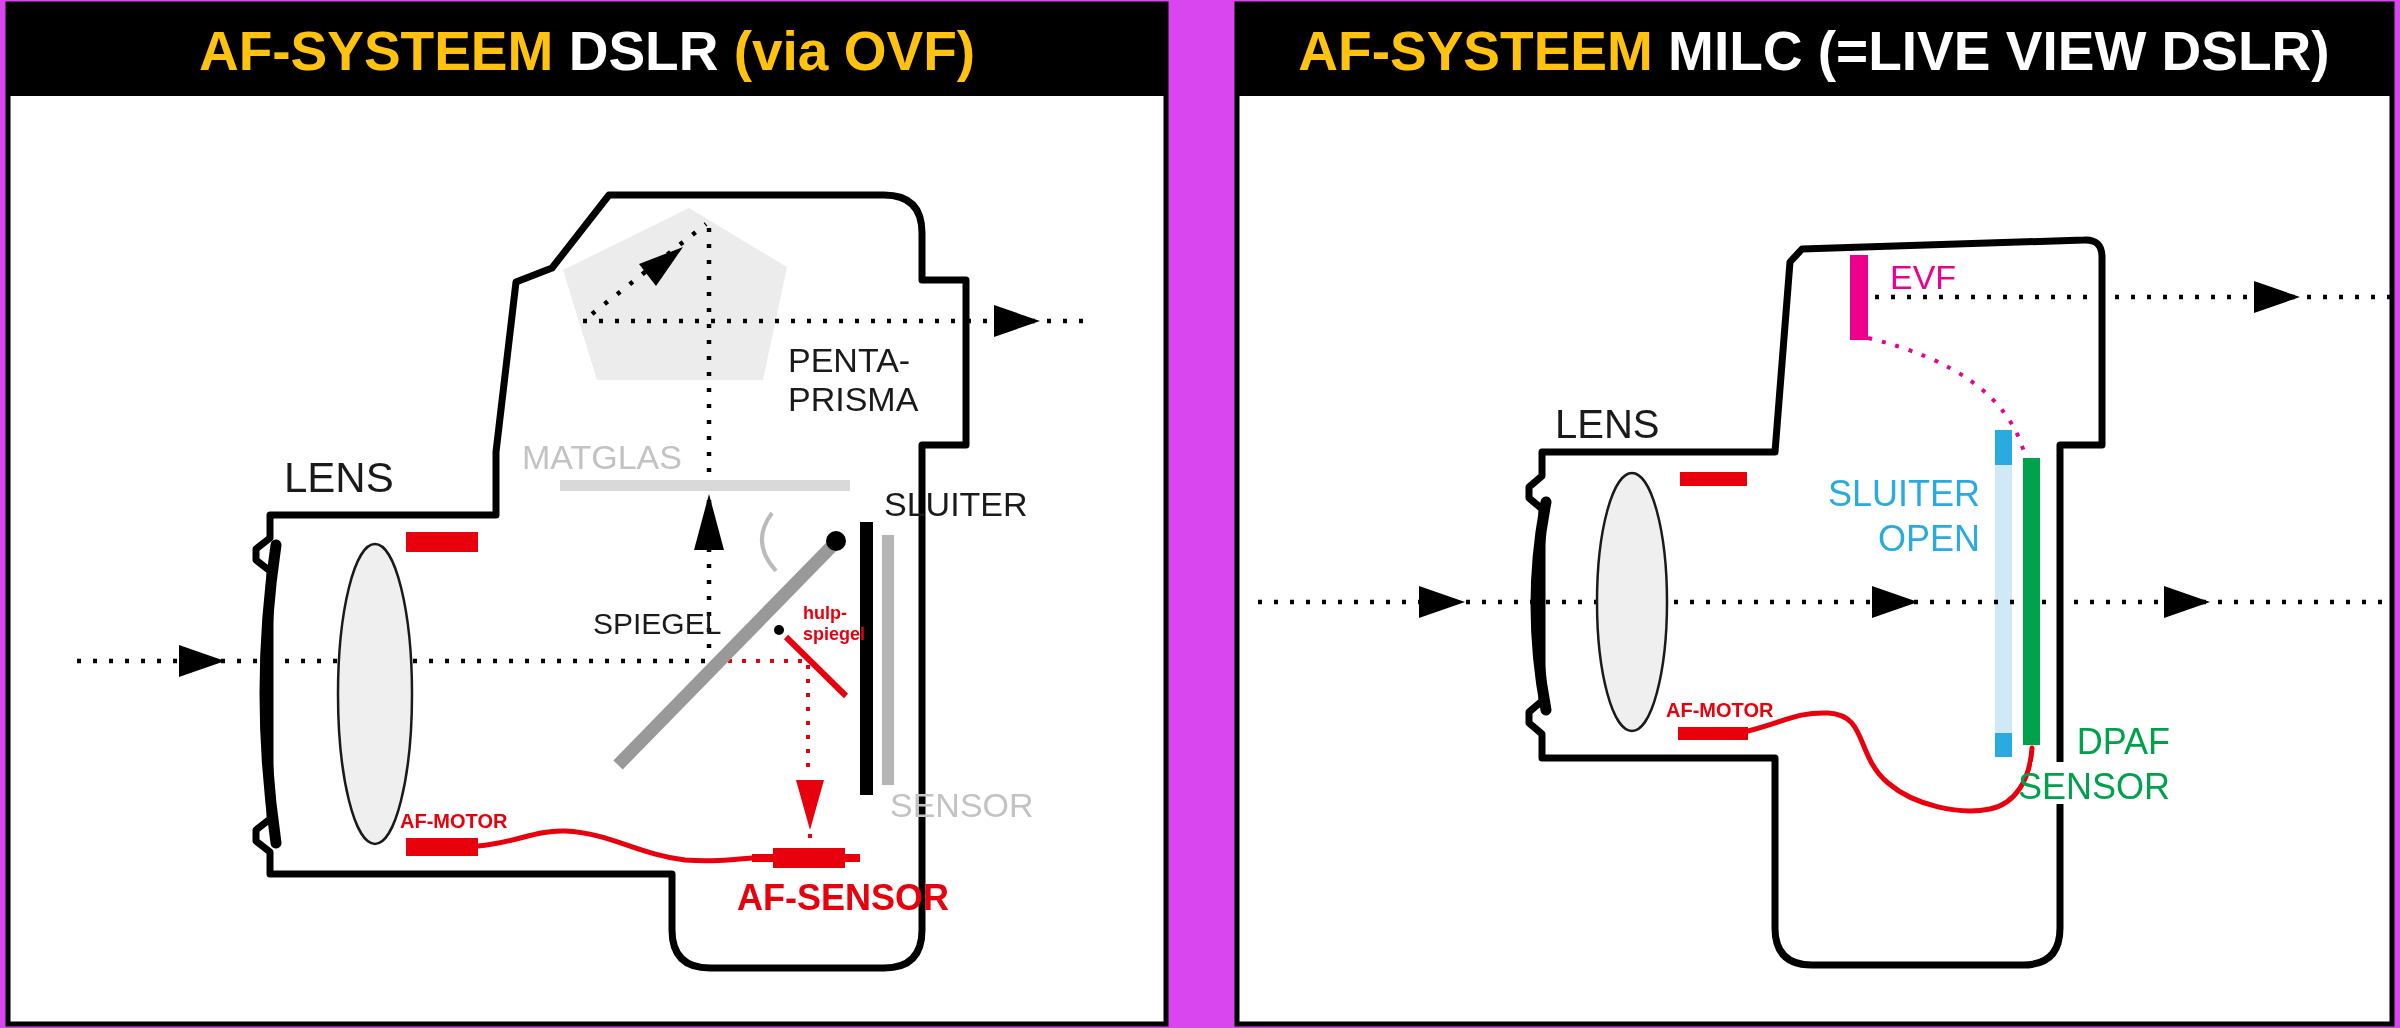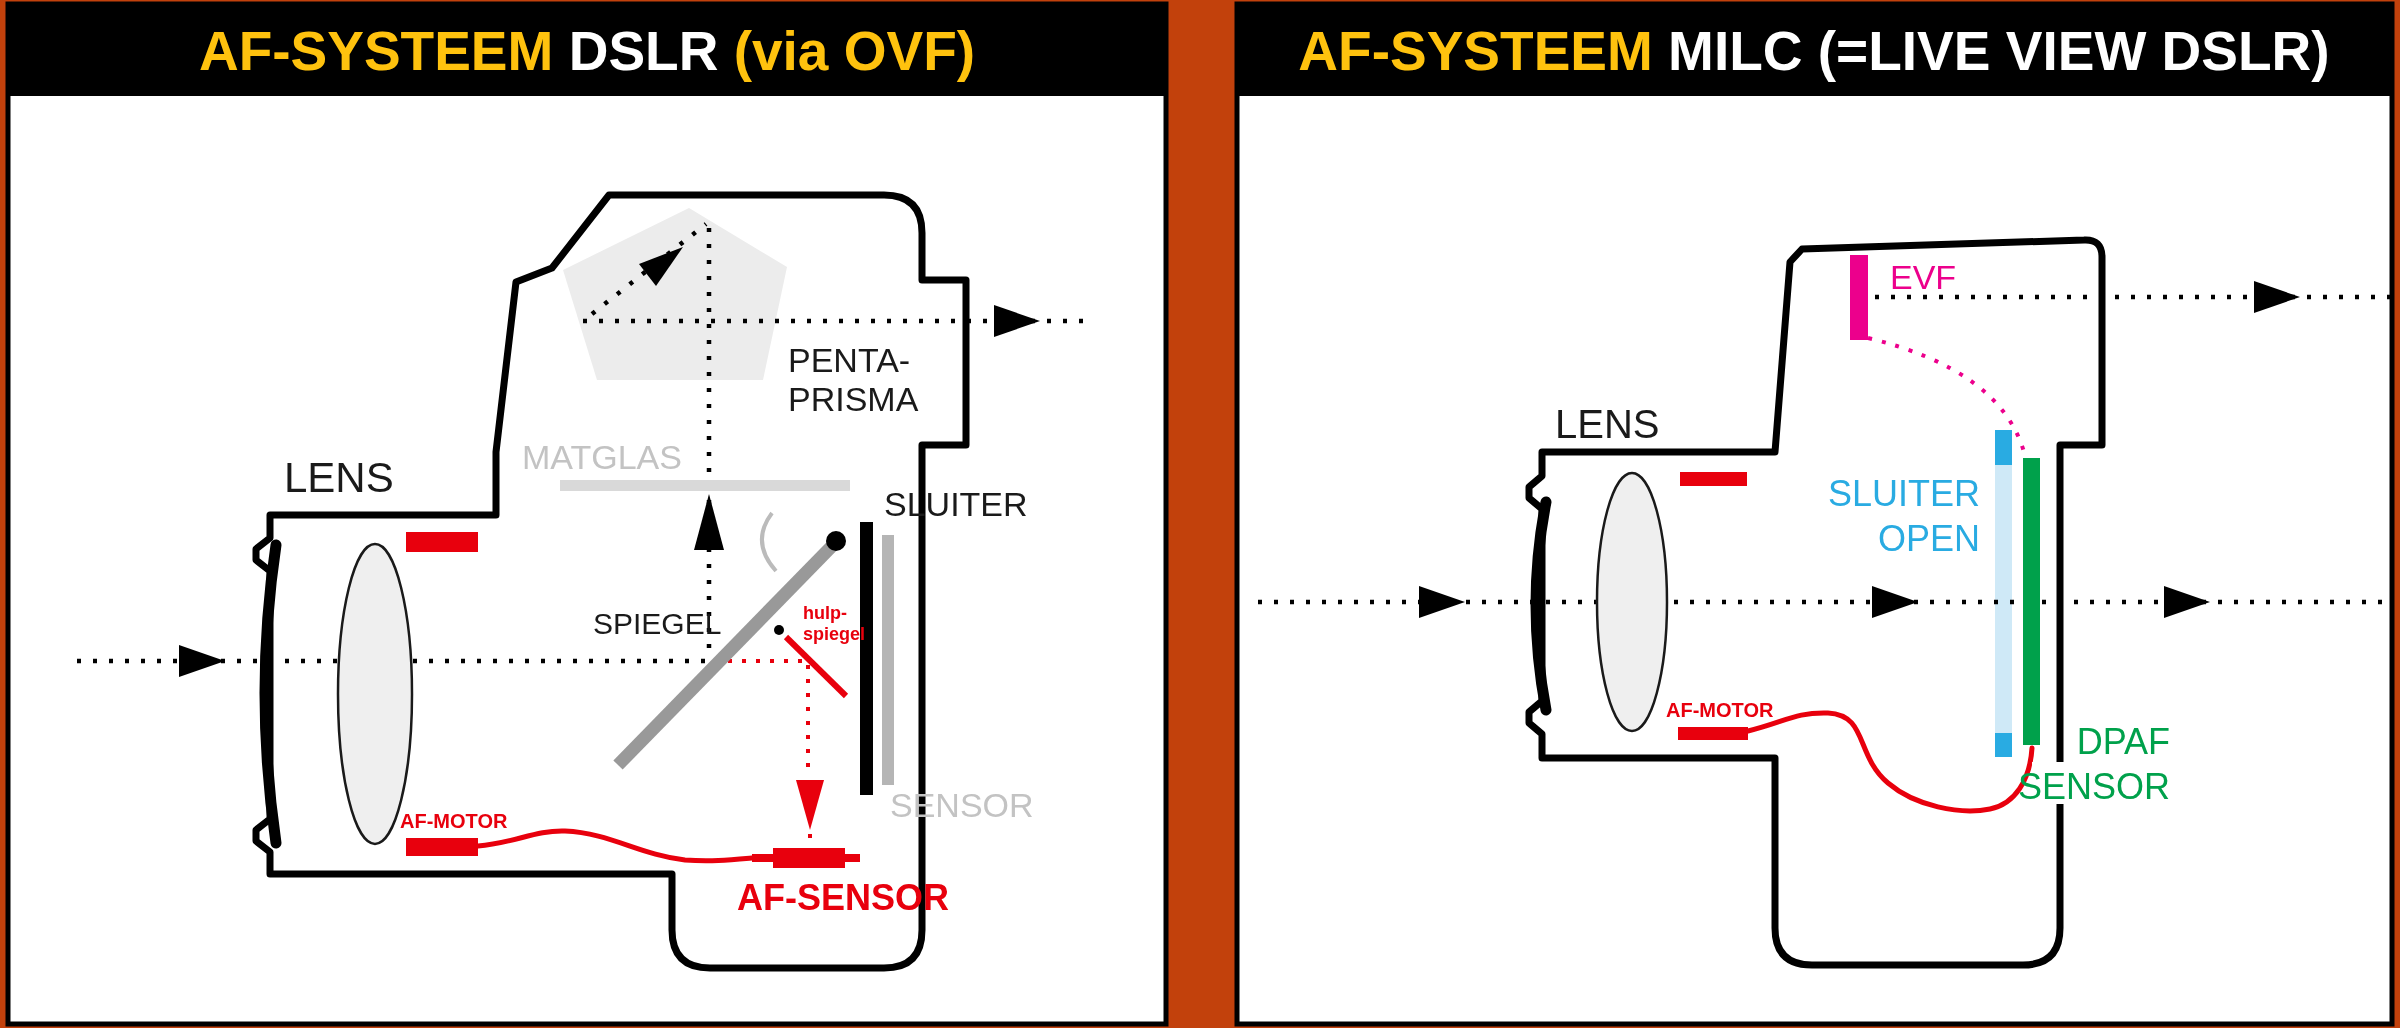--- a/index.html
+++ b/index.html
@@ -1,16 +1,16 @@
 <!DOCTYPE html>
 <html style="--yellow: #ffc20e; --red: #e8000d; --magenta: #ec008c; --blue: #29abe2; --light_blue: #cfe9f7; --green: #00a14b; --gray_mirror: #999999; --gray_light: #d9d9d9; --gray_text: #c3c3c3; --gray_sensor: #b5b5b5; --pentagon: #ececec; --lens_fill: #efefef;"><head>
 <meta charset="utf-8">
 <style>
   html,body{margin:0;padding:0;background:#ffffff;}
-  .stage{position:relative;width:2400px;height:1028px;background:#c2410c;font-family:"Liberation Sans",sans-serif;}
+  .stage{position:relative;width:2400px;height:1028px;background:#d946ef;font-family:"Liberation Sans",sans-serif;}
   svg{display:block;}
   text{font-family:"Liberation Sans",sans-serif;}
   .title-text{font-size:55px;font-weight:bold;}
   .t-yellow{fill:var(--yellow);}
   .t-white{fill:#ffffff;}
   .lbl{font-size:34px;fill:#1a1a1a;}
   .lbl-lens{font-size:42px;fill:#1a1a1a;}
   .lbl-gray{font-size:34px;fill:var(--gray_text);}
   .lbl-spiegel{font-size:30px;fill:#1a1a1a;}
   .lbl-red-big{font-size:36px;font-weight:bold;fill:var(--red);}

